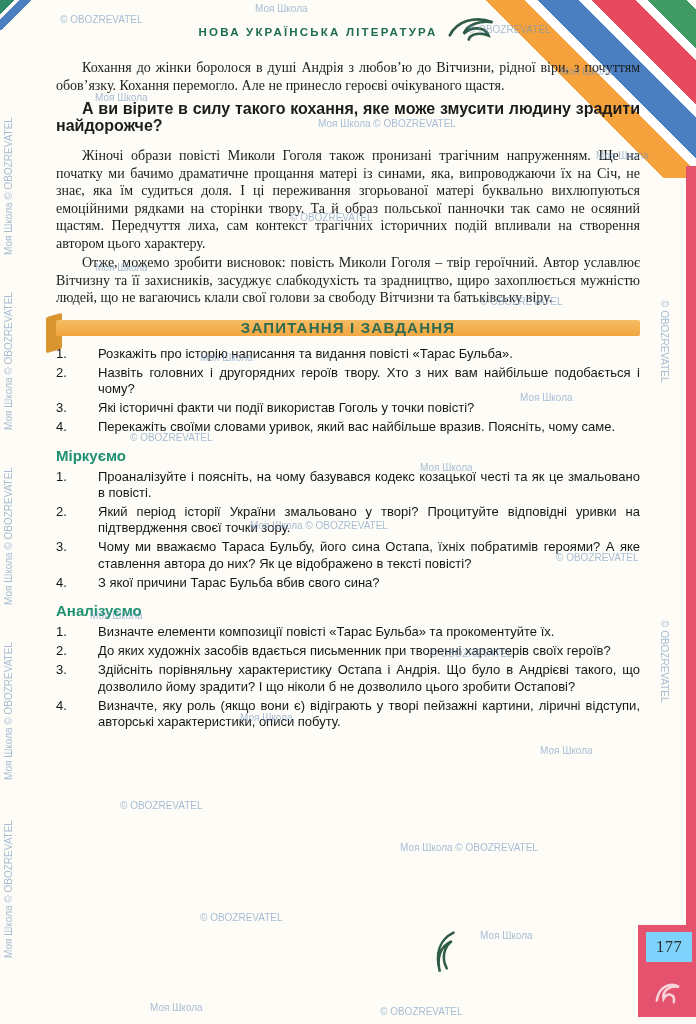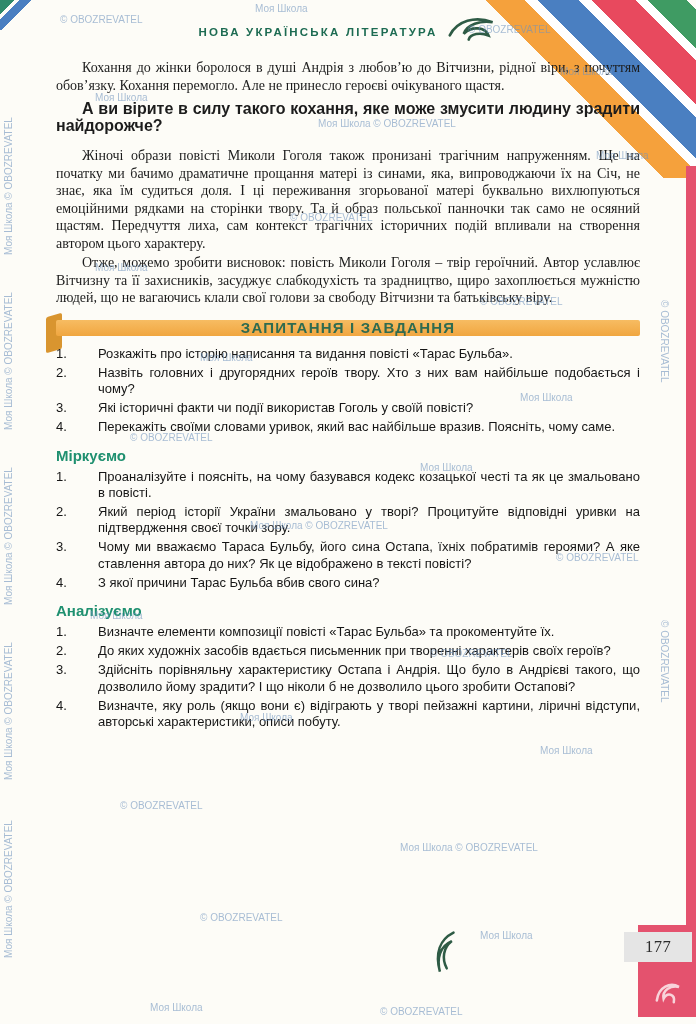--- a/index.html
+++ b/index.html
@@ -37,22 +37,22 @@
   
   .right-bar{
     position:absolute;right:0;top:166px;width:10px;height:762px;
     background:#e4526e;z-index:2;
   }
   .corner-block{
     position:absolute;right:0;top:925px;width:58px;height:92px;
     background:#e4526e;z-index:5;
   }
   .page-number-box{
-    position:absolute;right:4px;top:7px;width:68px;height:30px;
-    background:#e5e5e5;display:flex;align-items:center;justify-content:center;
+    position:absolute;right:4px;top:7px;width:46px;height:30px;
+    background:#7dd3fc;display:flex;align-items:center;justify-content:center;
     font:16.5px "Liberation Serif", serif;color:#2b2b2b;letter-spacing:.5px;
   }
   .corner-ornament{position:absolute;right:12px;bottom:4px;}
   
   .content{
     position:absolute;left:56px;top:18px;width:584px;z-index:3;
   }
   .page-header{
     display:flex;align-items:center;justify-content:center;
     gap:10px;margin-bottom:13px;
@@ -156,21 +156,21 @@
       <div class="qitem">
         <span class="qnum">1.</span>
         <span class="qtext">Розкажіть про історію написання та видання повісті «Тарас Бульба».</span>
       </div>
       <div class="qitem">
         <span class="qnum">2.</span>
         <span class="qtext">Назвіть головних і другорядних героїв твору. Хто з них вам найбільше подобається і чому?</span>
       </div>
       <div class="qitem">
         <span class="qnum">3.</span>
-        <span class="qtext">Які історичні факти чи події використав Гоголь у своїй повісті?</span>
+        <span class="qtext">Які історичні факти чи події використав Гоголь у точки повісті?</span>
       </div>
       <div class="qitem">
         <span class="qnum">4.</span>
         <span class="qtext">Перекажіть своїми словами уривок, який вас найбільше вразив. Поясніть, чому саме.</span>
       </div>
     </section>
 
     <section>
       <h3 class="sec-head">Міркуємо</h3>
       <div class="qitem">

